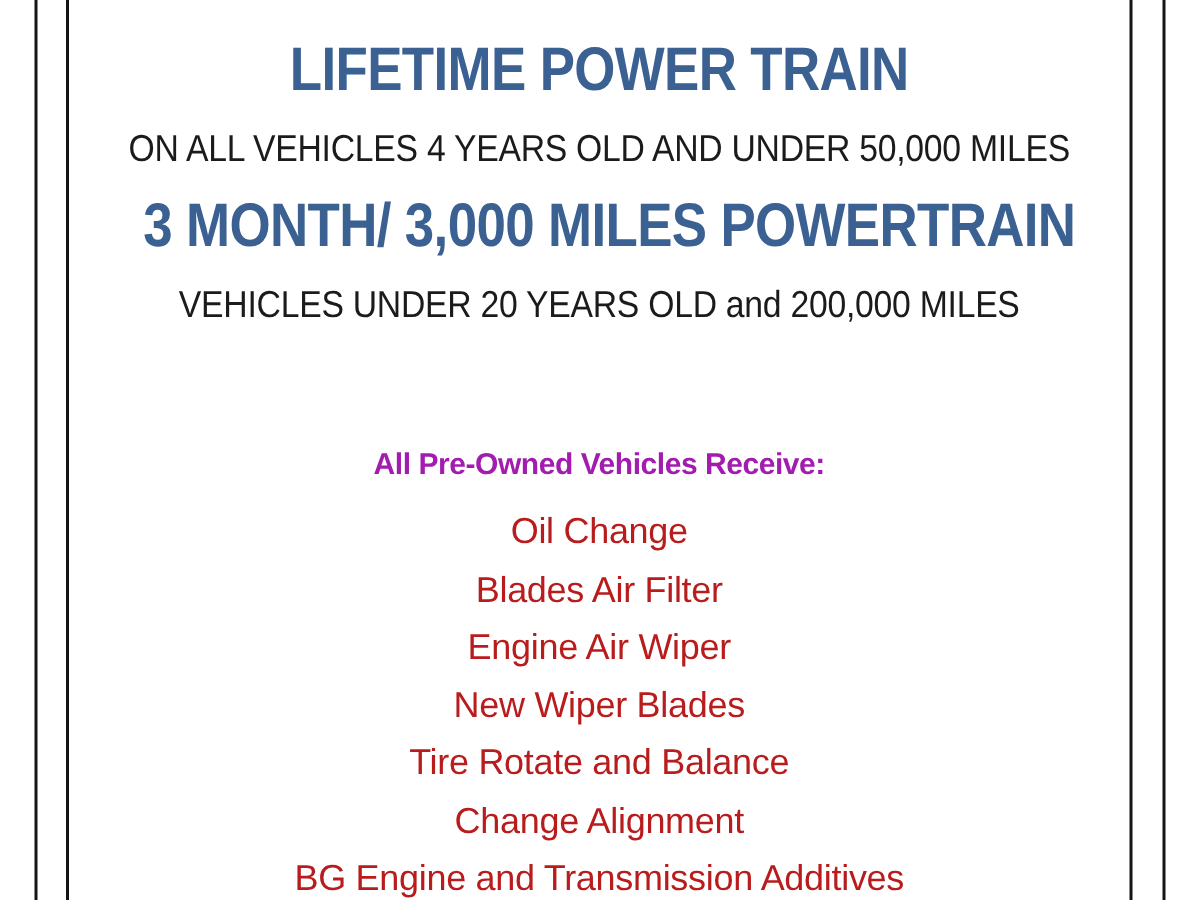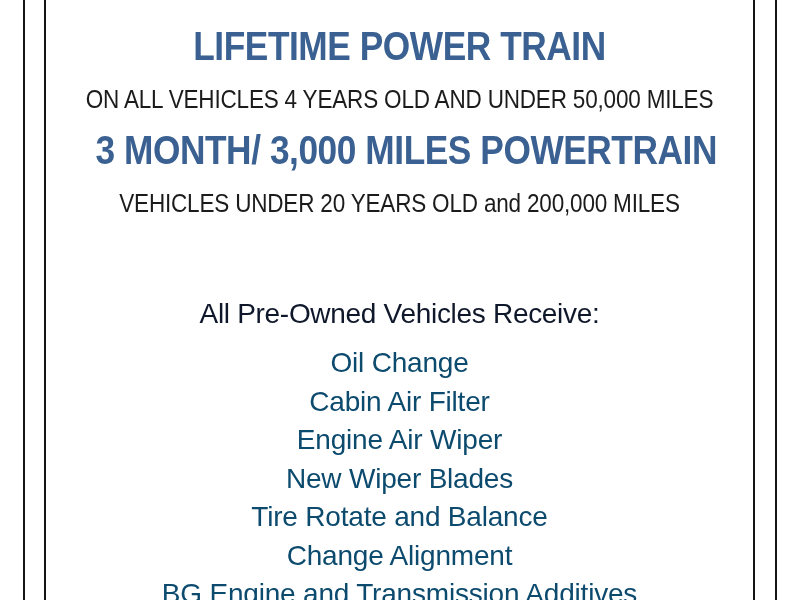--- a/index.html
+++ b/index.html
@@ -81,37 +81,37 @@
 
   
   #services {
     position: absolute;
     left: 0;
     top: 300px;
     width: 100%;
   }
 
   .services-heading {
-    color: #0f172a;
-    font-size: 28px;
-    font-weight: normal;
+    color: #a21caf;
+    font-size: 20px;
+    font-weight: bold;
     line-height: 1.0;
     letter-spacing: -0.3px;
     white-space: nowrap;
   }
 
   .services-list {
     list-style: none;
     margin: 0;
     padding: 0;
   }
 
   .services-list li {
-    color: #0c4a6e;
-    font-size: 28px;
+    color: #b91c1c;
+    font-size: 24px;
     font-weight: normal;
     line-height: 38.5px;
     letter-spacing: -0.2px;
     white-space: nowrap;
   }
 
   .services-list li:first-child { margin-top: 16px; }
 </style>
 </head>
 <body>
@@ -132,21 +132,21 @@
 
     <div class="warranty-block" id="block-2">
       <div class="headline">3 MONTH/ 3,000 MILES POWERTRAIN</div>
       <div class="subline">VEHICLES UNDER 20 YEARS OLD and 200,000 MILES</div>
     </div>
 
     <div id="services">
       <div class="services-heading">All Pre-Owned Vehicles Receive:</div>
       <ul class="services-list" id="services-list">
           <li>Oil Change</li>
-          <li>Cabin Air Filter</li>
+          <li>Blades Air Filter</li>
           <li>Engine Air Wiper</li>
           <li>New Wiper Blades</li>
           <li>Tire Rotate and Balance</li>
           <li>Change Alignment</li>
           <li>BG Engine and Transmission Additives</li>
         </ul>
     </div>
 
   </div>
 </div>

